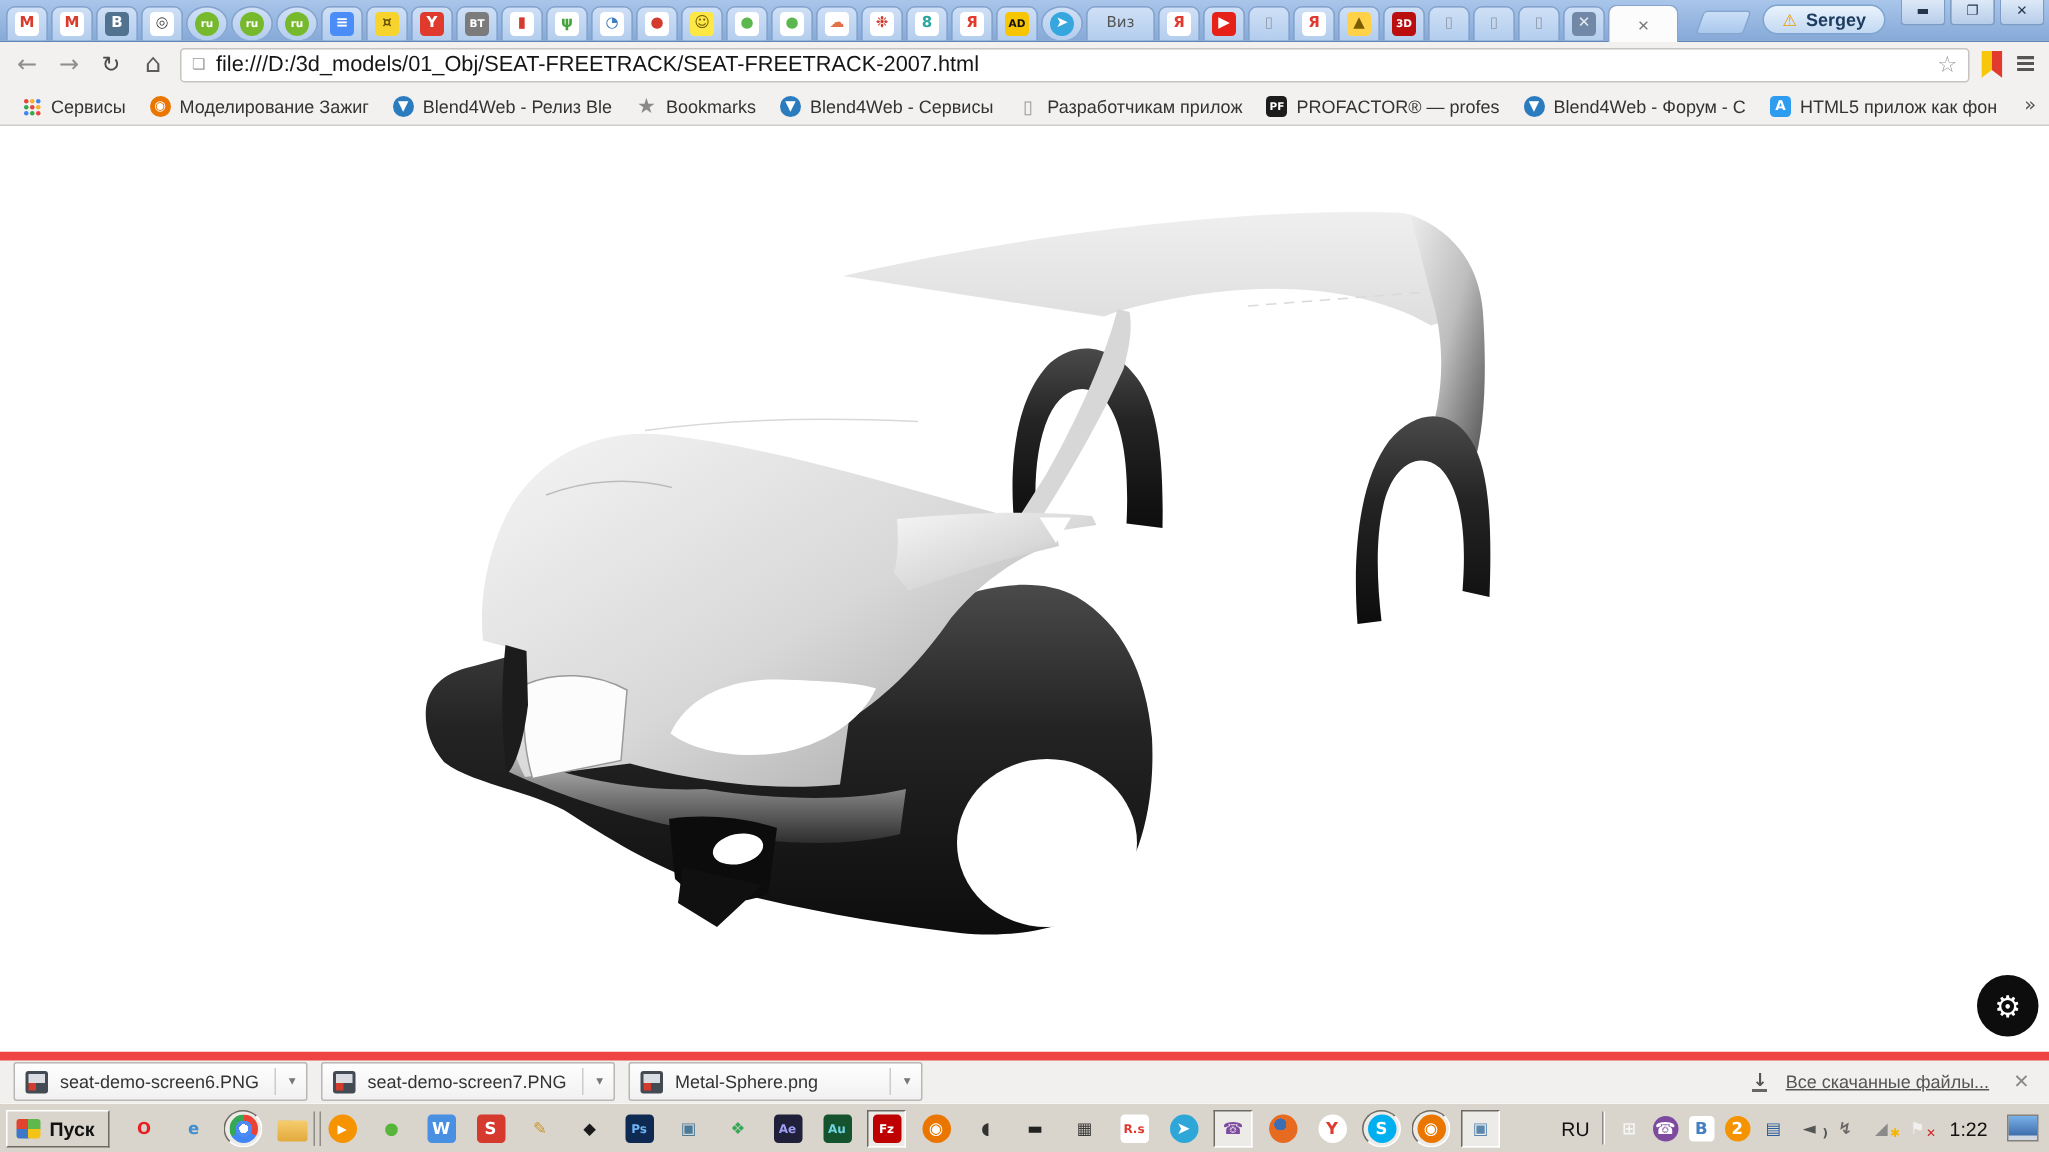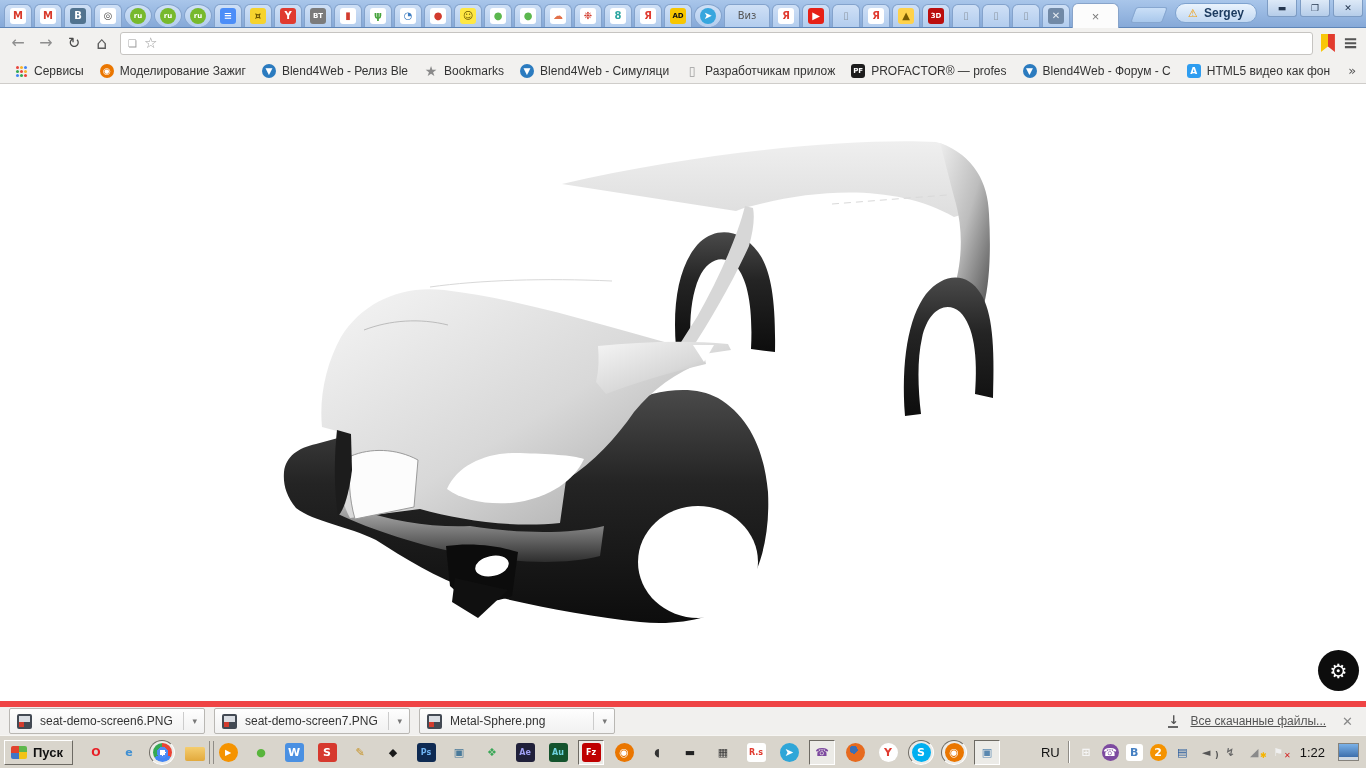--- a/index.html
+++ b/index.html
@@ -289,20 +289,21 @@
     </div>
   </header>
 
   <div class="toolbar">
     <span class="navbtn glyph">←</span>
     <span class="navbtn glyph">→</span>
     <span class="navbtn reload glyph">↻</span>
     <span class="navbtn home glyph">⌂</span>
     <div class="urlbox">
       <span class="page-icon glyph">❏</span>
+      <span class="url-text">file:///D:/3d_models/01_Obj/SEAT-FREETRACK/SEAT-FREETRACK-2007.html</span>
       <span class="star glyph">☆</span>
     </div>
     <span class="ribbon-icon"></span>
     <span class="menu-icon glyph">≡</span>
   </div>
 
   <div class="bmbar">
     <span id="bm-items" style="display:flex;align-items:flex-end;">
     <div class="bm">
       <span class="bicon icon-apps"></span>
@@ -319,41 +320,41 @@
       <span class="bm-label">Blend4Web - Релиз Ble</span>
     </div>
 
     <div class="bm">
       <span class="bicon icon-star">★</span>
       <span class="bm-label">Bookmarks</span>
     </div>
 
     <div class="bm round">
       <span class="bicon round" style="background: rgb(43, 123, 191); color: rgb(255, 255, 255);">▼</span>
-      <span class="bm-label">Blend4Web - Симуляци</span>
+      <span class="bm-label">Blend4Web - Сервисы</span>
     </div>
 
     <div class="bm">
       <span class="bicon icon-page">▯</span>
       <span class="bm-label">Разработчикам прилож</span>
     </div>
 
     <div class="bm small">
       <span class="bicon small" style="background: rgb(28, 28, 28); color: rgb(255, 255, 255);">PF</span>
       <span class="bm-label">PROFACTOR® — profes</span>
     </div>
 
     <div class="bm round">
       <span class="bicon round" style="background: rgb(43, 123, 191); color: rgb(255, 255, 255);">▼</span>
       <span class="bm-label">Blend4Web - Форум - С</span>
     </div>
 
     <div class="bm">
       <span class="bicon" style="background: rgb(46, 157, 240); color: rgb(255, 255, 255);">A</span>
-      <span class="bm-label">HTML5 видео как фон</span>
+      <span class="bm-label">HTML5 прилож как фон</span>
     </div>
   </span>
     <span class="bm-overflow glyph">»</span>
 
   </div>
 
   <div class="viewport">
     <svg width="1366" height="617" viewBox="0 84 1366 617">
       <defs>
         <linearGradient id="gHood" x1="0" y1="0" x2="1" y2="1">

